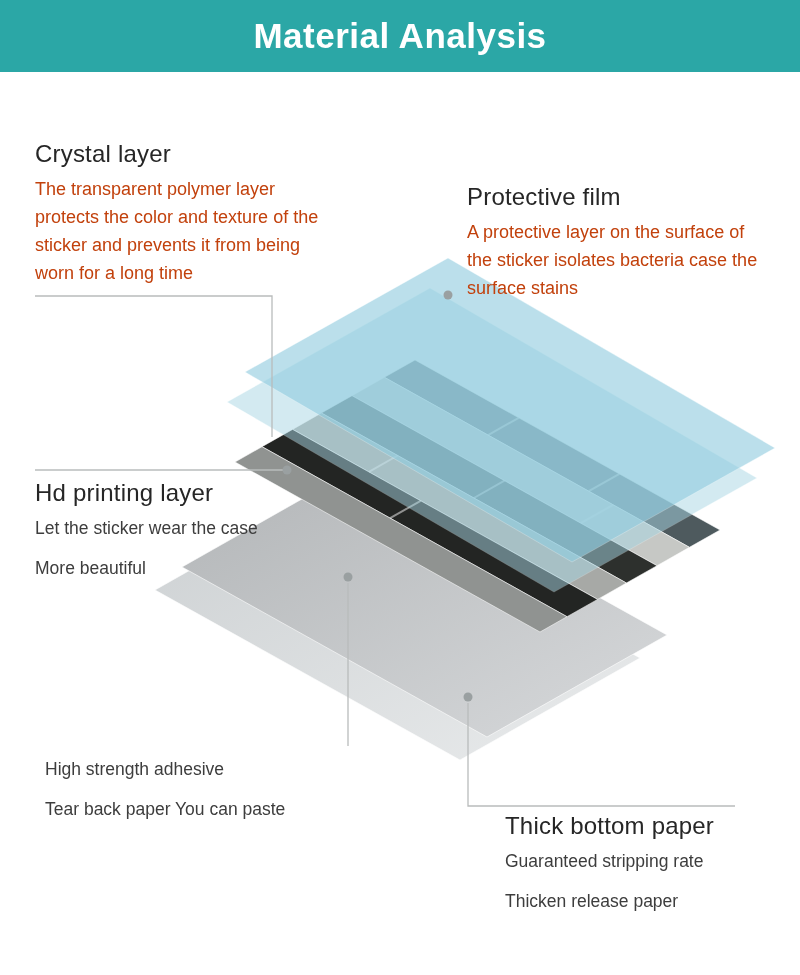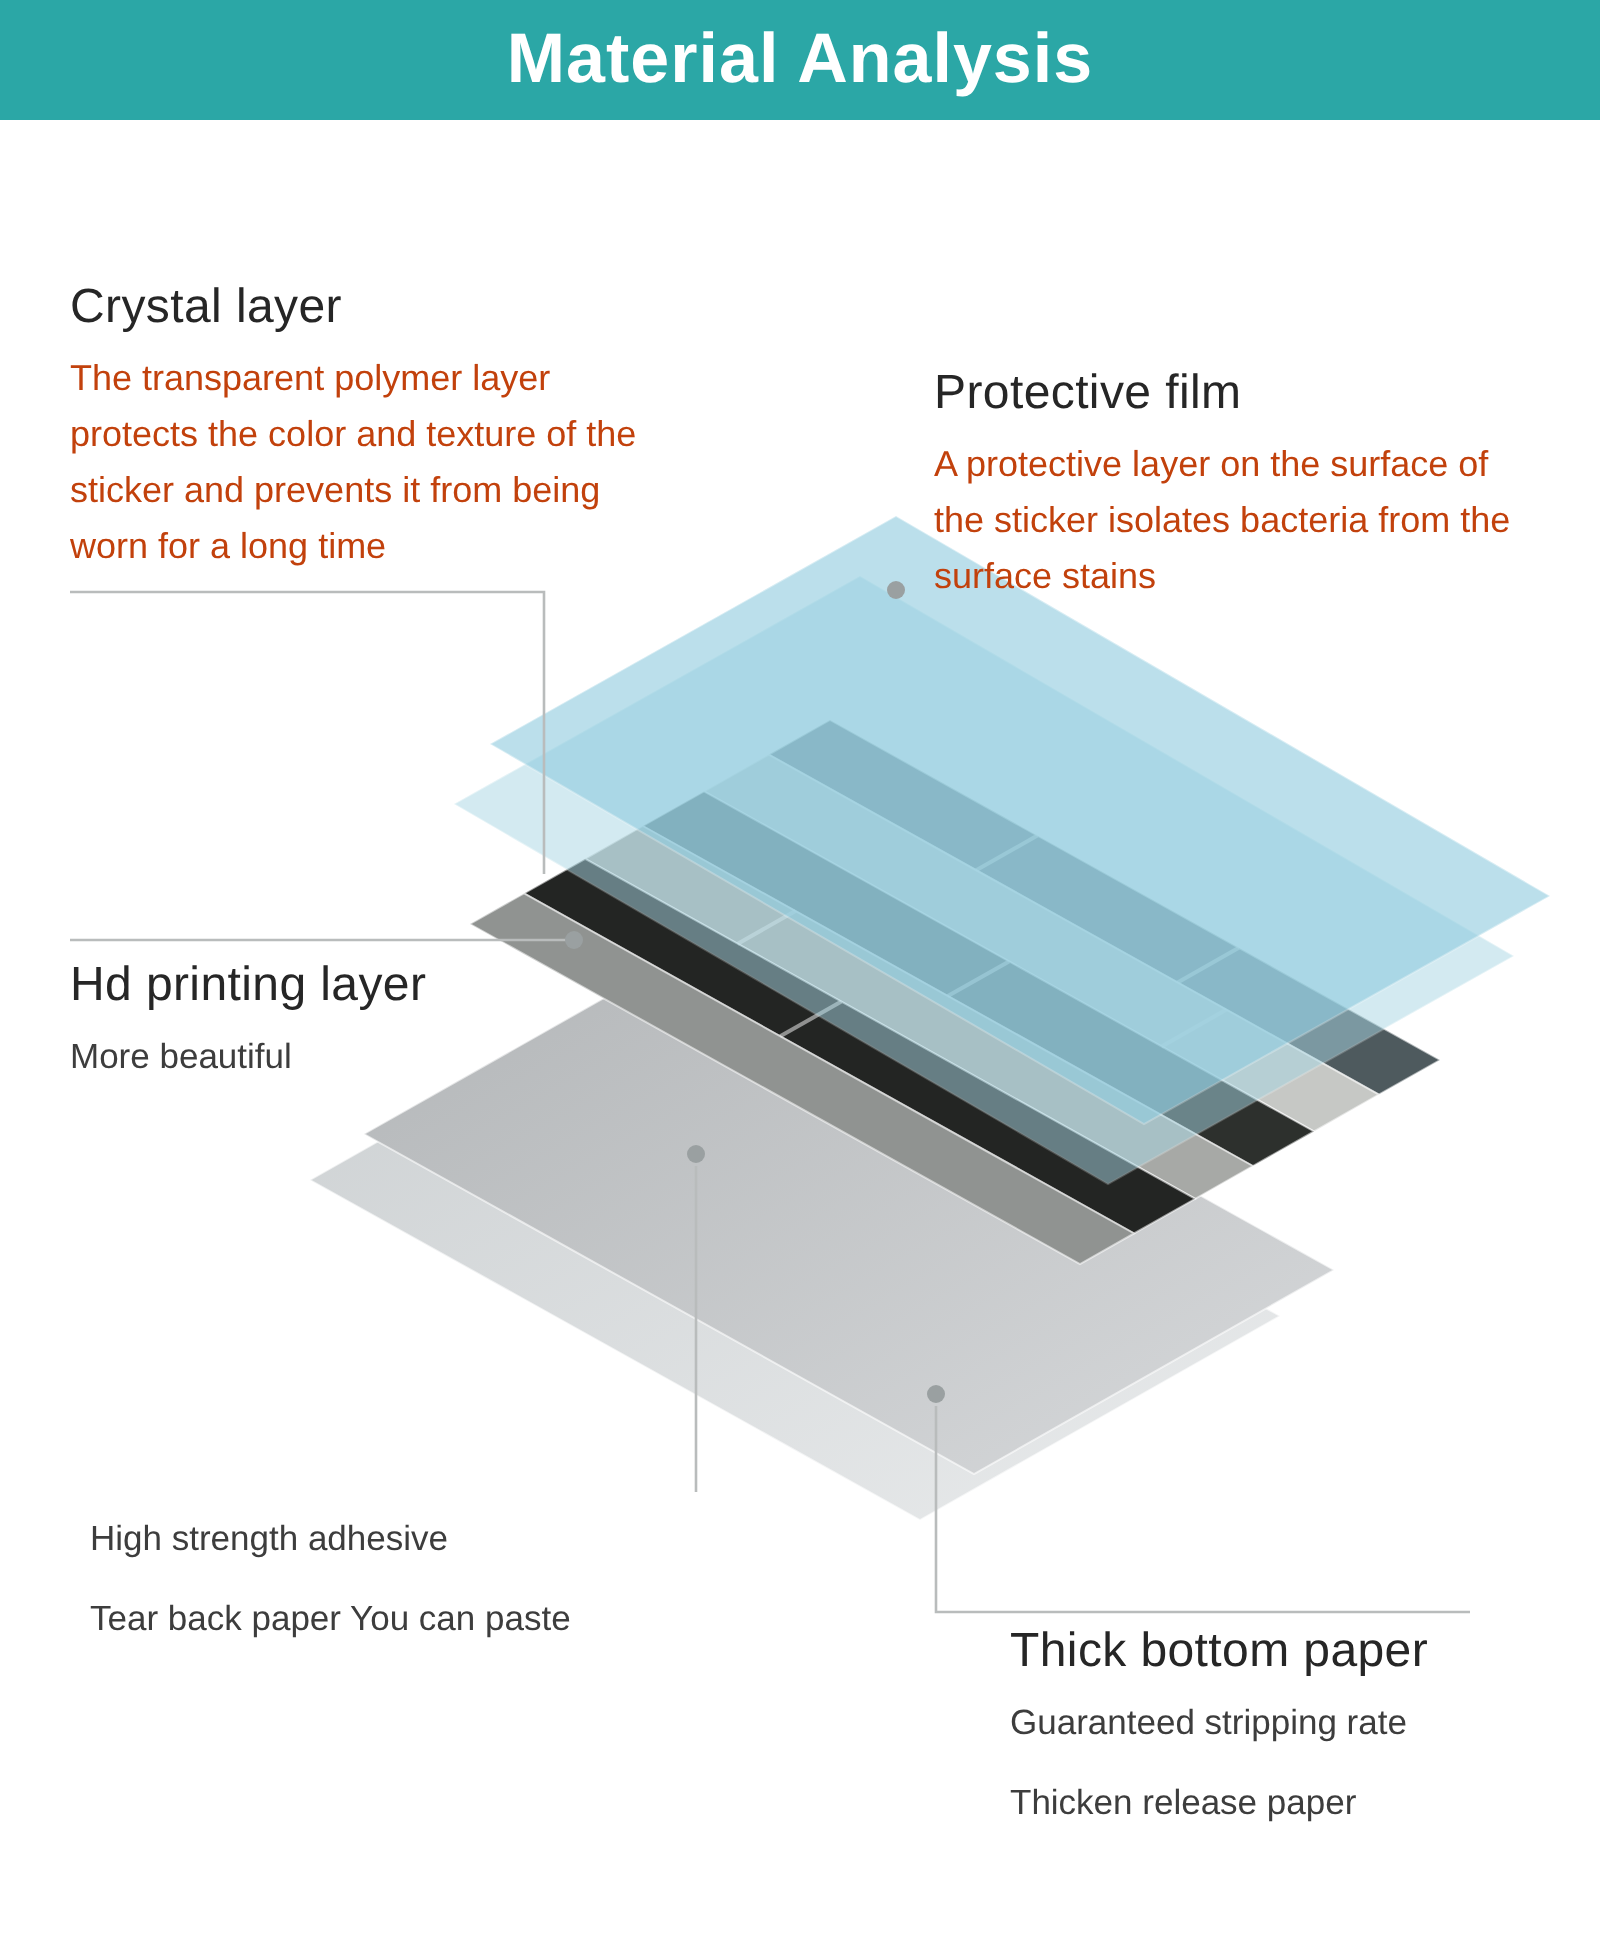--- a/index.html
+++ b/index.html
@@ -7,21 +7,21 @@
     position:relative;
     width:800px;
     height:975px;
     background:#ffffff;
     overflow:hidden;
     font-family:"Liberation Sans", sans-serif;
   }
   .header{
     position:absolute;
     top:0;left:0;right:0;
-    height:60px;
+    height:72px;
     background:#2ba7a6;
     display:flex;
     align-items:center;
     justify-content:center;
   }
   .header h1{
     margin:0;
     color:#ffffff;
     font-size:35px;
     font-weight:700;
@@ -122,25 +122,26 @@
     <circle cx="468" cy="697" r="4.5" fill="#9aa0a1"></circle>
   </svg>
 
   <div class="label-block" id="crystal-block">
     <h2 class="label-title">Crystal layer</h2>
     <p class="label-desc">The transparent polymer layer protects the color and texture of the sticker and prevents it from being worn for a long time</p>
   </div>
 
   <div class="label-block" id="protective-block">
     <h2 class="label-title">Protective film</h2>
-    <p class="label-desc">A protective layer on the surface of the sticker isolates bacteria from the surface stains</p>
+    <p class="label-desc">A protective layer on the surface of the sticker isolates bacteria case the surface stains</p>
   </div>
 
   <div class="label-block" id="hd-block">
     <h2 class="label-title">Hd printing layer</h2>
+    <p class="label-line">Let the sticker wear the case</p>
     <p class="label-line">More beautiful</p>
   </div>
 
   <div class="label-block" id="back-block">
     <p class="label-line">High strength adhesive</p>
     <p class="label-line">Tear back paper You can paste</p>
   </div>
 
   <div class="label-block" id="bottom-block">
     <h2 class="label-title">Thick bottom paper</h2>

